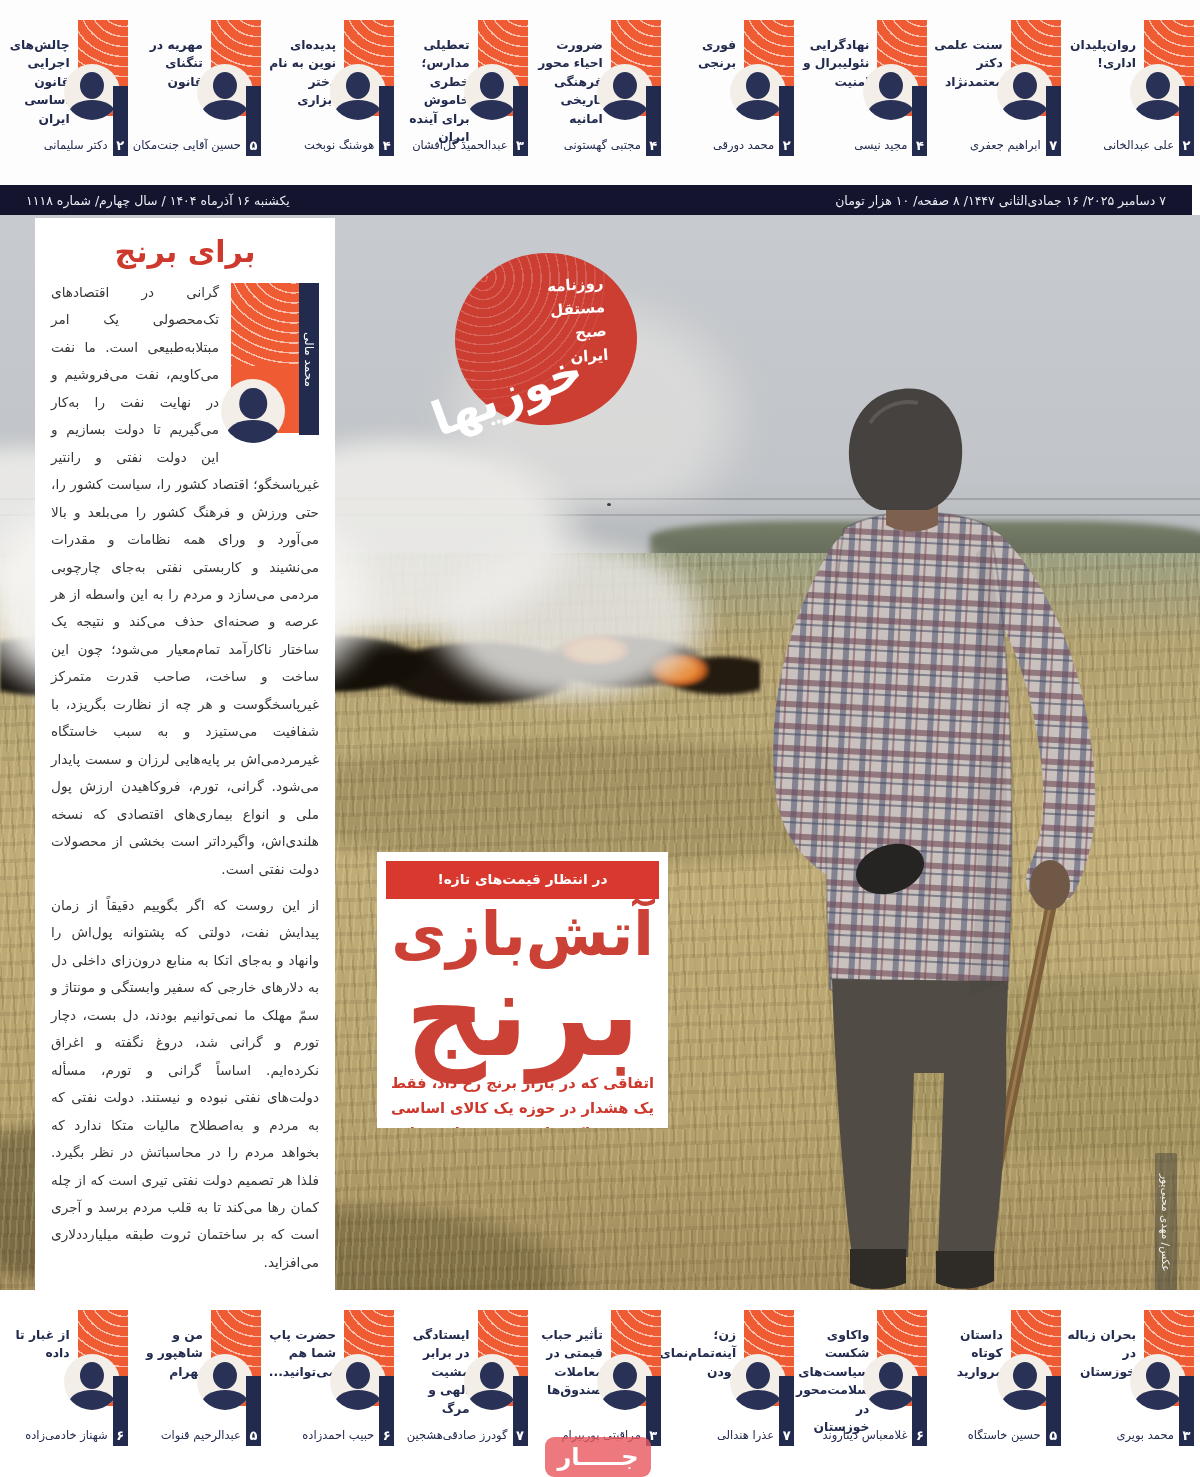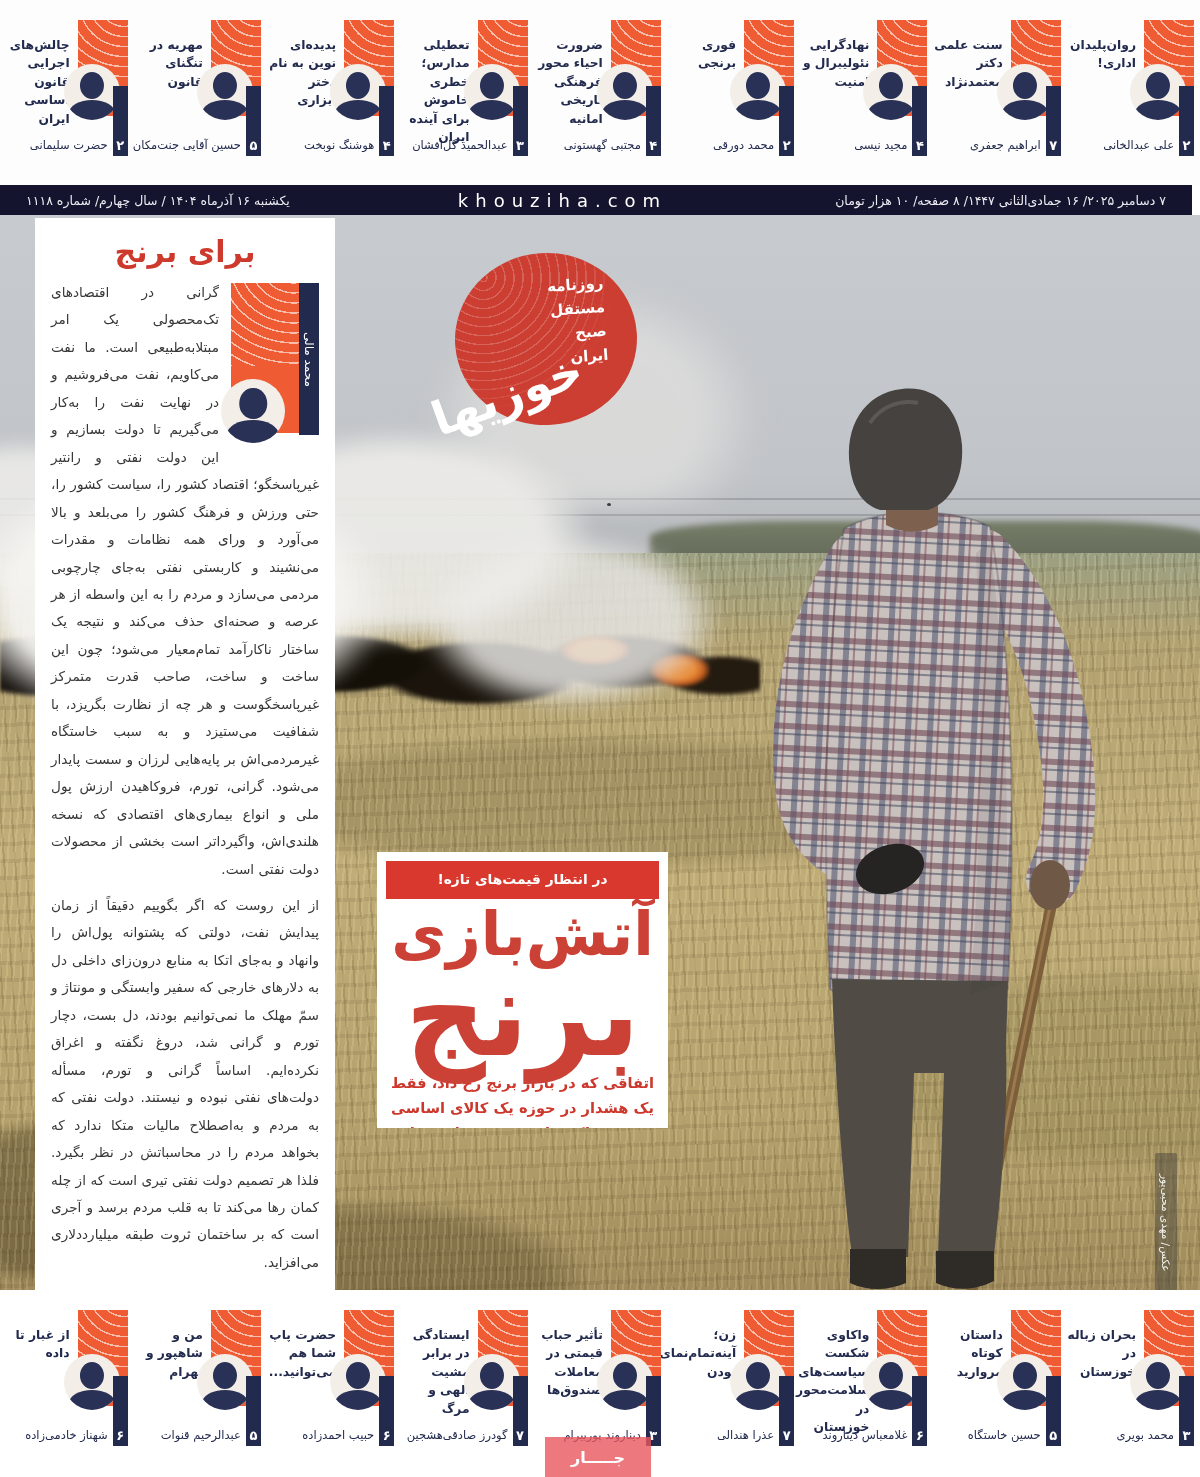--- a/index.html
+++ b/index.html
@@ -102,22 +102,22 @@
   .hb-kicker{background:#d8382d;color:#fff;font-weight:bold;font-size:13.8px;line-height:1.85;padding:6px 2px;}
   .hb-main1{color:#cb4136;font-weight:900;font-size:60px;line-height:1.1;margin-top:2px;}
   .hb-main2{color:#cb4136;font-weight:900;font-size:112px;line-height:.92;transform:scaleY(1.06);margin-top:-4px;}
   .hb-deck{color:#cd372c;font-weight:bold;font-size:14.6px;line-height:1.72;margin:4px 2px 3px;}
   .hb-note{color:#9a9a9a;font-size:12.5px;margin:2px 0 8px;}
   
   .credit{position:absolute;left:1155px;top:938px;width:22px;height:140px;background:rgba(74,70,60,.5);
           color:#f2f2ee;writing-mode:vertical-rl;display:flex;align-items:center;justify-content:center;
           font-size:10.5px;letter-spacing:1px;border-radius:2px;}
   .jar{position:absolute;left:545px;top:1437px;width:106px;height:40px;background:rgba(233,88,95,.8);
-       color:#fff;font-weight:900;font-size:16px;display:flex;align-items:center;justify-content:center;
-       z-index:40;border-radius:0;}
+       color:#fff;font-weight:900;font-size:24px;display:flex;align-items:center;justify-content:center;
+       z-index:40;border-radius:9px;}
   .farmer{position:absolute;left:740px;top:168px;width:400px;height:907px;}
 </style>
 </head>
 <body>
 
 <div class="strip top">
   <div class="tz">
     <div class="tz-title">روان‌پلیدان اداری!</div>
     <div class="tz-block">
         <div class="tz-waves"></div>
@@ -234,27 +234,26 @@
     <div class="tz-block">
         <div class="tz-waves"></div>
       </div>
     <div class="tz-tail">
         <span>۲</span>
       </div>
     <div class="portrait">
         <i class="head"></i>
         <i class="torso"></i>
       </div>
-    <div class="tz-author">حضرت سلیمانی</div>
+    <div class="tz-author">دکتر سلیمانی</div>
   </div>
 </div>
 
 <div class="mast">
   <span class="info">یکشنبه ۱۶ آذرماه ۱۴۰۴ / سال چهارم/ شماره ۱۱۱۸</span>
-  <span class="site">khouziha.com</span>
   <span class="info">۷ دسامبر ۲۰۲۵/ ۱۶ جمادی‌الثانی ۱۴۴۷/ ۸ صفحه/ ۱۰ هزار تومان</span>
 </div>
 
 <div class="photo">
   <div class="wire" style="top:283px"></div>
   <div class="wire" style="top:299px"></div>
   <div class="scrub"></div>
   <div class="treeline"></div>
   <div class="field">
     <div class="patches"></div>
@@ -402,21 +401,21 @@
     <div class="tz-block">
         <div class="tz-waves"></div>
       </div>
     <div class="tz-tail">
         <span>۳</span>
       </div>
     <div class="portrait">
         <i class="head"></i>
         <i class="torso"></i>
       </div>
-    <div class="tz-author">دیناروند پوربیرام</div>
+    <div class="tz-author">مراقبتی پوربیرام</div>
   </div>
   <div class="tz">
     <div class="tz-title">ایستادگی در برابر مشیت الهی و مرگ</div>
     <div class="tz-block">
         <div class="tz-waves"></div>
       </div>
     <div class="tz-tail">
         <span>۷</span>
       </div>
     <div class="portrait">

